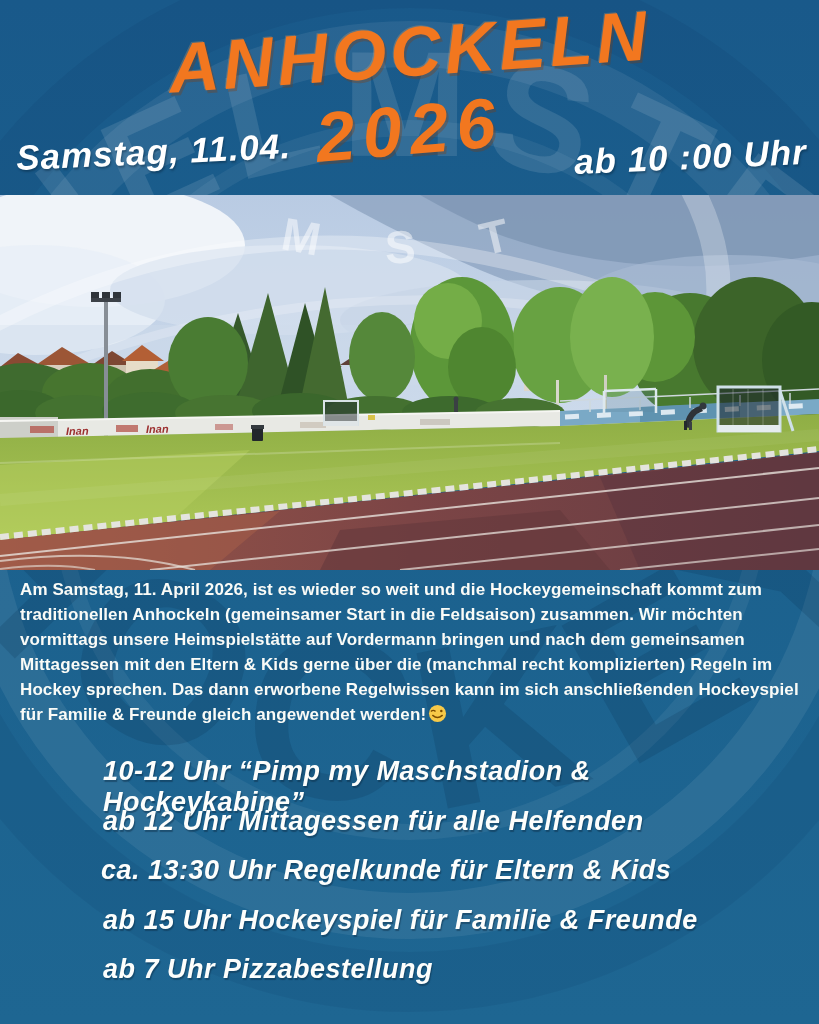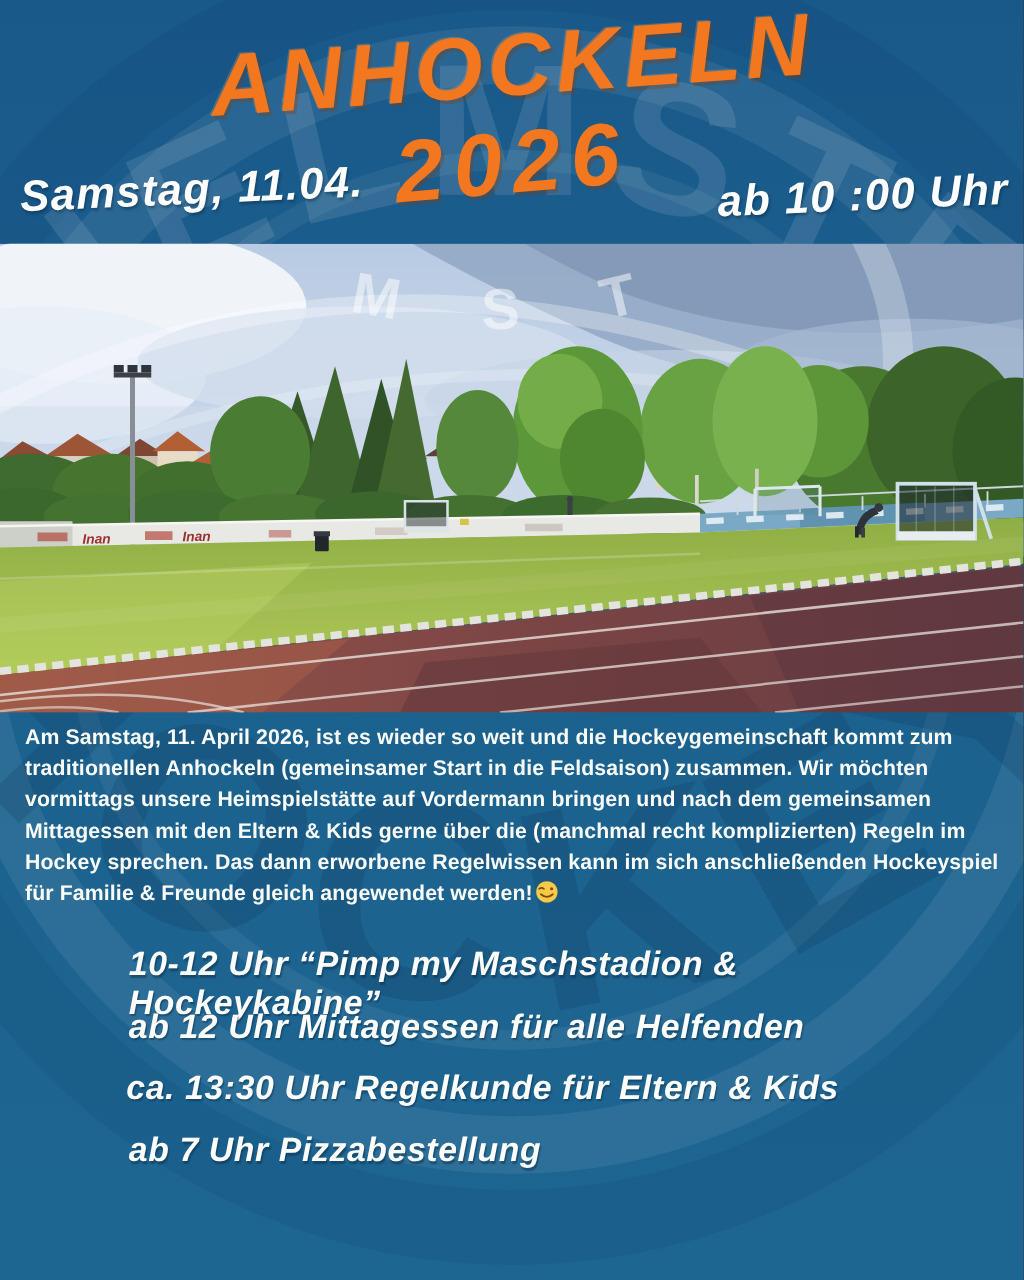--- a/index.html
+++ b/index.html
@@ -268,16 +268,17 @@
         <circle cx="10" cy="10" r="9" fill="#f7c948"></circle>
         <path d="M 3.5,7.5 Q 5.5,5.8 7.5,7.5" stroke="#7a4b00" stroke-width="1.4" fill="none" stroke-linecap="round"></path>
         <circle cx="14" cy="7.4" r="1.3" fill="#7a4b00"></circle>
         <path d="M 5,12 Q 10,16.5 15,12" stroke="#7a4b00" stroke-width="1.5" fill="none" stroke-linecap="round"></path>
       </svg></p>
 
   <ul class="schedule">
     <li>10-12 Uhr “Pimp my Maschstadion &amp; Hockeykabine”</li>
     <li>ab 12 Uhr Mittagessen für alle Helfenden</li>
     <li>ca. 13:30 Uhr Regelkunde für Eltern &amp; Kids</li>
+    <li>ab 15 Uhr Hockeyspiel für Familie &amp; Freunde</li>
     <li>ab 7 Uhr Pizzabestellung</li>
   </ul>
 
 </div>
 
 </body></html>

